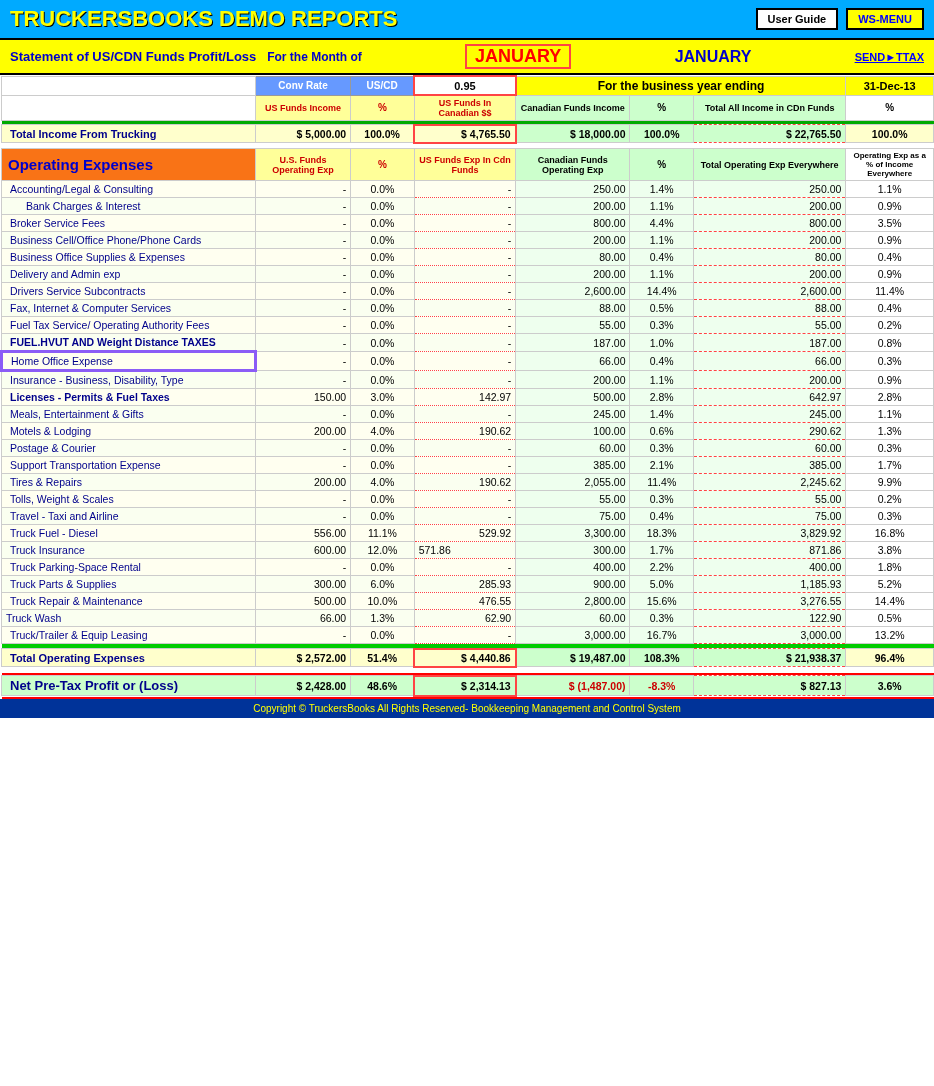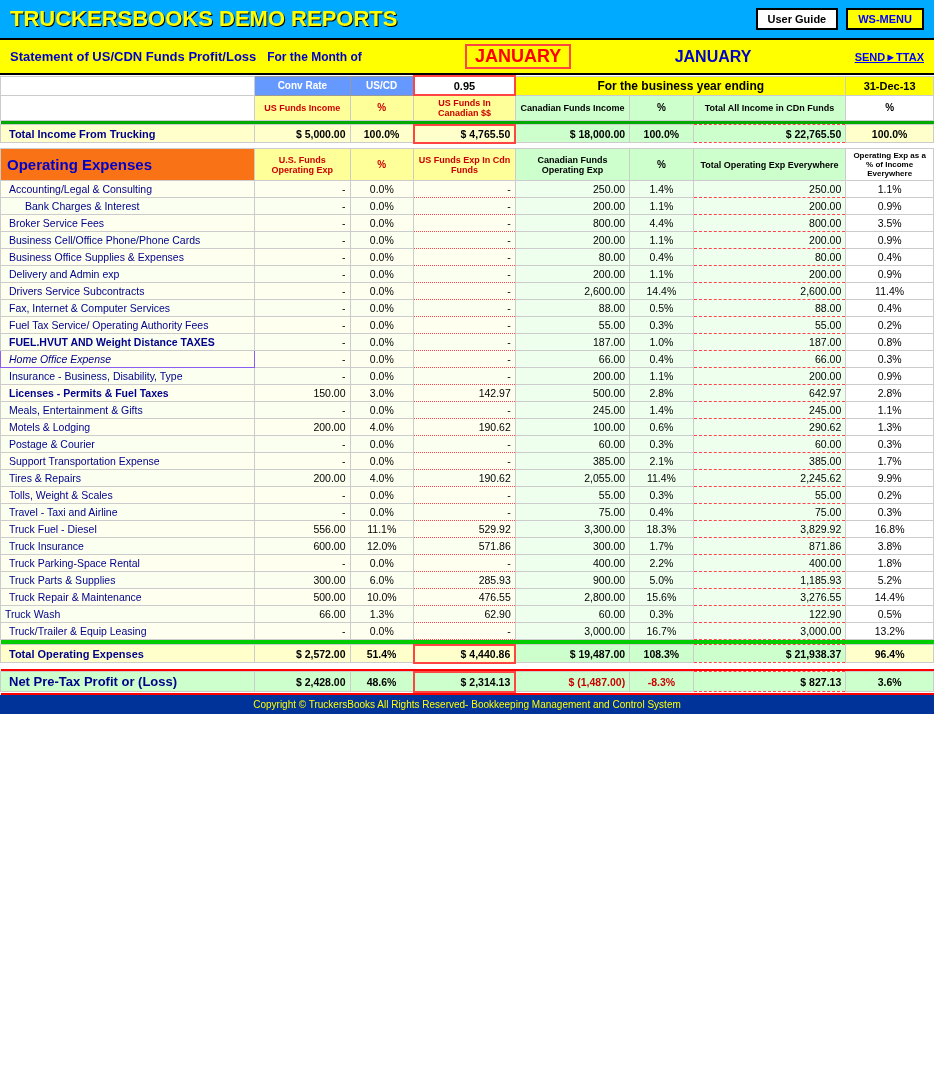--- a/index.html
+++ b/index.html
@@ -201,21 +201,21 @@
       <td style="background:#FAFFF0; color:#00008B; font-weight:bold; text-align:left; padding-left:8px; border:1px solid #ccc; font-size:10.5px;">FUEL.HVUT AND Weight Distance TAXES</td>
       <td style="background:#FAFFF0; text-align:right; border:1px solid #ccc; font-size:10.5px;">-</td>
       <td style="background:#FAFFF0; text-align:center; border:1px solid #ccc; font-size:10.5px;">0.0%</td>
       <td style="background:#FAFFF0; text-align:right; border:1px dotted #FF4444; font-size:10.5px;">-</td>
       <td style="background:#EEFFEE; text-align:right; border:1px solid #ccc; font-size:10.5px;">187.00</td>
       <td style="background:#EEFFEE; text-align:center; border:1px solid #ccc; font-size:10.5px;">1.0%</td>
       <td style="background:#EEFFEE; text-align:right; border:1px dashed #FF4444; font-size:10.5px;">187.00</td>
       <td style="background:#fff; text-align:center; border:1px solid #ccc; font-size:10.5px;">0.8%</td>
     </tr>
       <tr>
-      <td style="background:#FFFFF0; color:#00008B; font-weight:normal; text-align:left; padding-left:8px; border:1px solid #8b5cf6; font-size:10.5px;font-style:italic;">Home Office Expense</td>
+      <td style="background:#FFFFF0; color:#00008B; font-weight:normal; text-align:left; padding-left:8px; border:3px solid #8b5cf6; font-size:10.5px;">Home Office Expense</td>
       <td style="background:#FFFFF0; text-align:right; border:1px solid #ccc; font-size:10.5px;">-</td>
       <td style="background:#FFFFF0; text-align:center; border:1px solid #ccc; font-size:10.5px;">0.0%</td>
       <td style="background:#FFFFF0; text-align:right; border:1px dotted #FF4444; font-size:10.5px;">-</td>
       <td style="background:#EEFFEE; text-align:right; border:1px solid #ccc; font-size:10.5px;">66.00</td>
       <td style="background:#EEFFEE; text-align:center; border:1px solid #ccc; font-size:10.5px;">0.4%</td>
       <td style="background:#EEFFEE; text-align:right; border:1px dashed #FF4444; font-size:10.5px;">66.00</td>
       <td style="background:#fff; text-align:center; border:1px solid #ccc; font-size:10.5px;">0.3%</td>
     </tr>
       <tr>
       <td style="background:#FAFFF0; color:#00008B; font-weight:normal; text-align:left; padding-left:8px; border:1px solid #ccc; font-size:10.5px;">Insurance  - Business, Disability, Type</td>
@@ -314,21 +314,21 @@
       <td style="background:#FFFFF0; text-align:right; border:1px dotted #FF4444; font-size:10.5px;">529.92</td>
       <td style="background:#EEFFEE; text-align:right; border:1px solid #ccc; font-size:10.5px;">3,300.00</td>
       <td style="background:#EEFFEE; text-align:center; border:1px solid #ccc; font-size:10.5px;">18.3%</td>
       <td style="background:#EEFFEE; text-align:right; border:1px dashed #FF4444; font-size:10.5px;">3,829.92</td>
       <td style="background:#fff; text-align:center; border:1px solid #ccc; font-size:10.5px;">16.8%</td>
     </tr>
       <tr>
       <td style="background:#FAFFF0; color:#00008B; font-weight:normal; text-align:left; padding-left:8px; border:1px solid #ccc; font-size:10.5px;">Truck Insurance</td>
       <td style="background:#FAFFF0; text-align:right; border:1px solid #ccc; font-size:10.5px;">600.00</td>
       <td style="background:#FAFFF0; text-align:center; border:1px solid #ccc; font-size:10.5px;">12.0%</td>
-      <td style="background:#FAFFF0; text-align:right; border:1px dotted #FF4444; font-size:10.5px;">571.86</td>
+      <td style="background:#FAFFF0; text-align:left; border:1px dotted #FF4444; font-size:10.5px;">571.86</td>
       <td style="background:#EEFFEE; text-align:right; border:1px solid #ccc; font-size:10.5px;">300.00</td>
       <td style="background:#EEFFEE; text-align:center; border:1px solid #ccc; font-size:10.5px;">1.7%</td>
       <td style="background:#EEFFEE; text-align:right; border:1px dashed #FF4444; font-size:10.5px;">871.86</td>
       <td style="background:#fff; text-align:center; border:1px solid #ccc; font-size:10.5px;">3.8%</td>
     </tr>
       <tr>
       <td style="background:#FFFFF0; color:#00008B; font-weight:normal; text-align:left; padding-left:8px; border:1px solid #ccc; font-size:10.5px;">Truck Parking-Space Rental</td>
       <td style="background:#FFFFF0; text-align:right; border:1px solid #ccc; font-size:10.5px;">-</td>
       <td style="background:#FFFFF0; text-align:center; border:1px solid #ccc; font-size:10.5px;">0.0%</td>
       <td style="background:#FFFFF0; text-align:right; border:1px dotted #FF4444; font-size:10.5px;">-</td>

